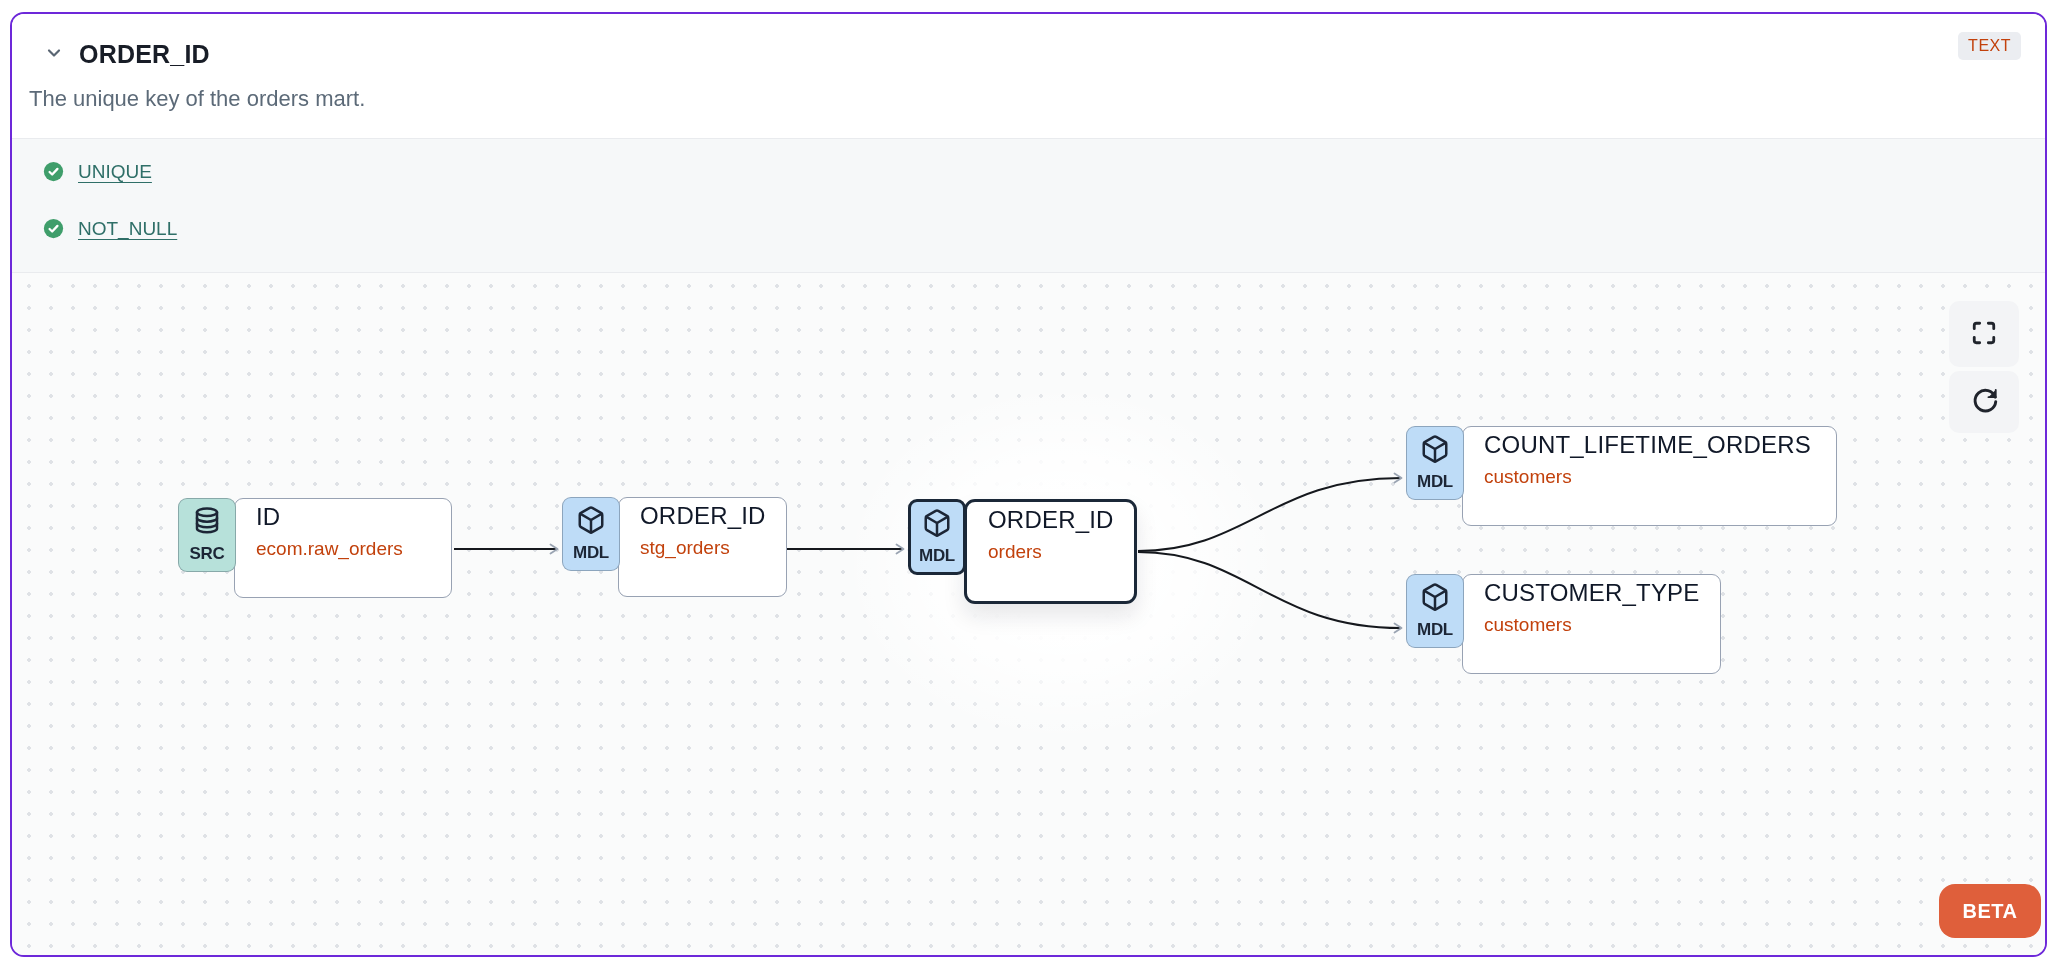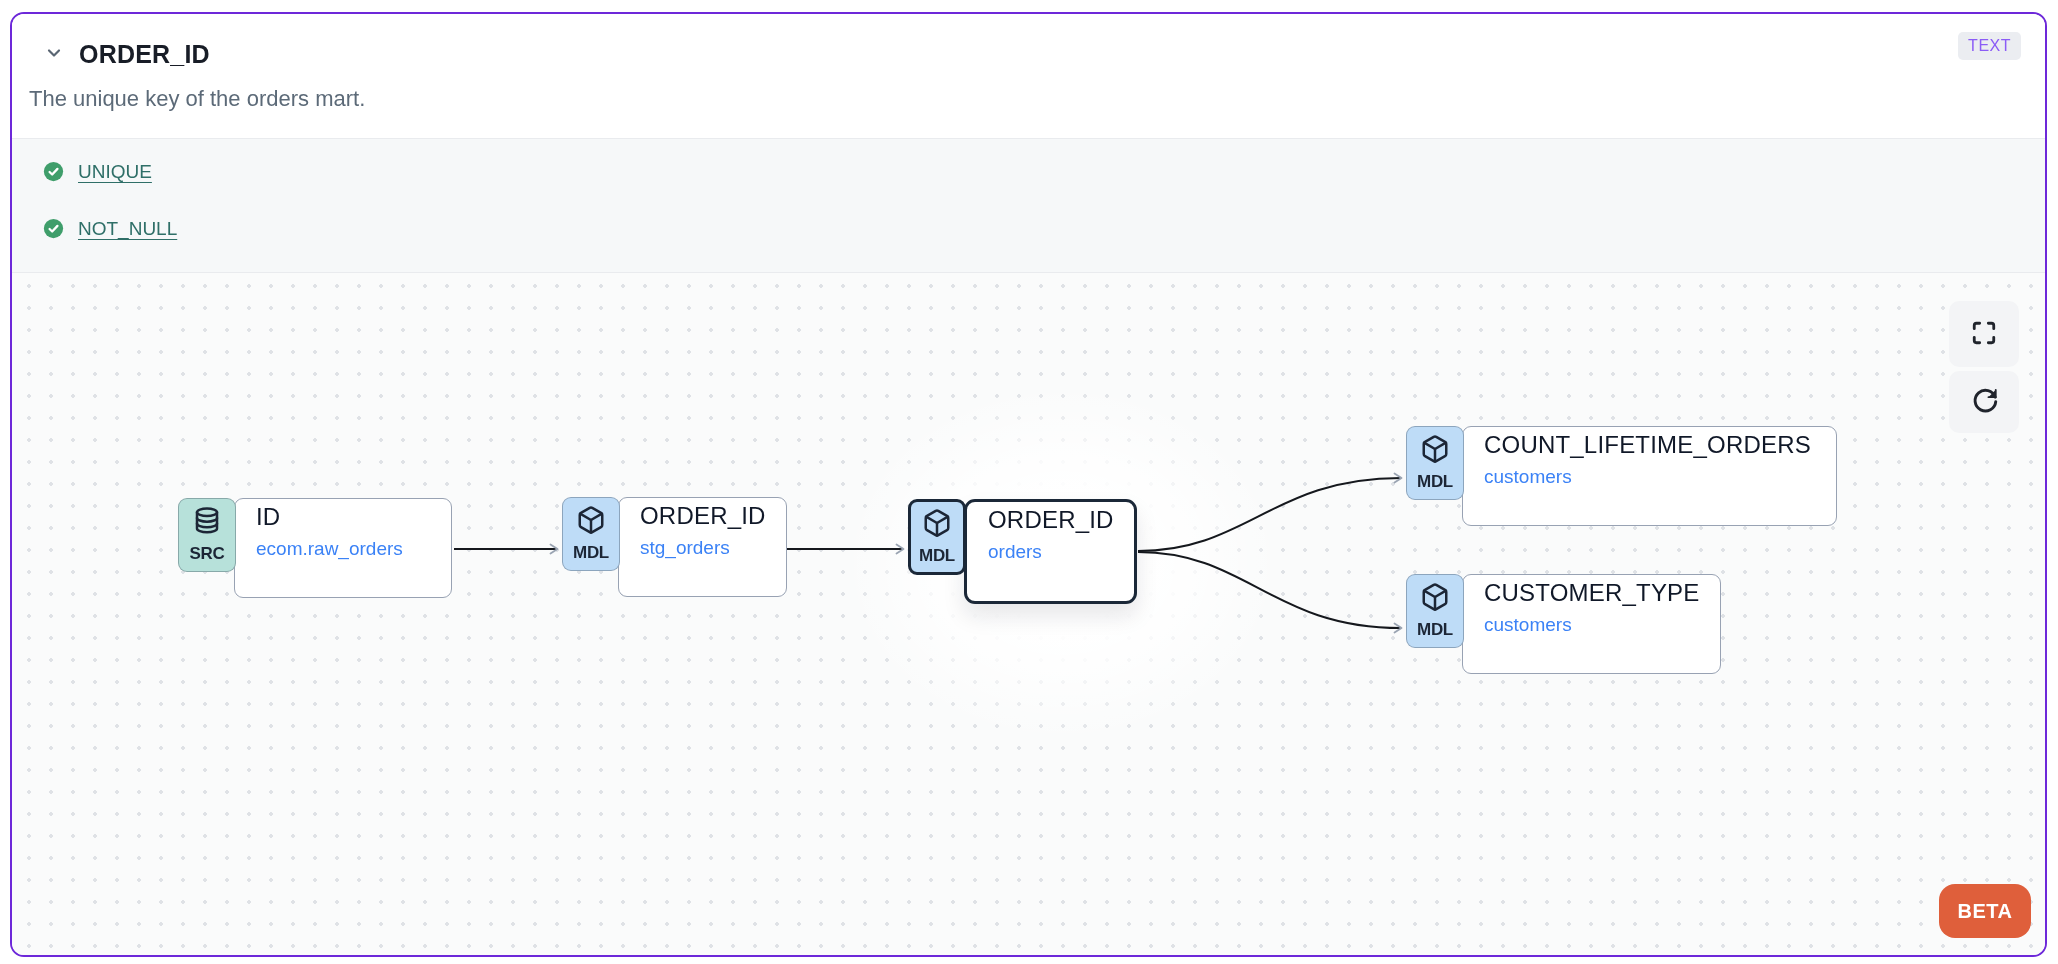--- a/index.html
+++ b/index.html
@@ -8,21 +8,21 @@
 
   .card { position:absolute; left:10px; top:12px; width:2037px; height:945px;
     background:#ffffff; border:2px solid #6d28d9; border-radius:14px; overflow:hidden; }
 
   
   .hdr { position:absolute; left:0; top:0; right:0; height:124px; background:#fff; }
   .hdr-row { display:flex; align-items:center; padding:26px 24px 0 29px; }
   .chev-btn { width:26px; height:26px; border:none; background:transparent; cursor:pointer;
     display:flex; align-items:center; justify-content:center; color:#5a6673; }
   .hdr-title { font-size:25px; font-weight:700; color:#181d27; margin-left:12px; letter-spacing:0.2px; }
-  .type-badge { position:absolute; top:18px; right:24px; background:#ebedf1; color:#8b5cf6;
+  .type-badge { position:absolute; top:18px; right:24px; background:#ebedf1; color:#c2410c;
     font-size:16px; font-weight:500; padding:5px 10px; border-radius:5px; letter-spacing:0.5px; }
   .hdr-desc { padding:17px 24px 0 17px; font-size:22px; color:#5c6a78; }
 
   
   .tests { position:absolute; left:0; top:124px; right:0; height:135px; background:#f6f8f9;
     border-top:1px solid #e9ebee; border-bottom:1px solid #e9ebee; padding:22px 0 0 31px; }
   .test-row { display:flex; align-items:center; height:21px; margin-bottom:36px; }
   .check { width:21px; height:21px; flex:0 0 21px; }
   .test-link { margin-left:14px; font-size:19px; font-weight:500; color:#2f6f68;
     text-decoration:underline; text-underline-offset:4px; cursor:pointer; }
@@ -40,30 +40,30 @@
   .chip { width:58px; height:74px; border-radius:9px; display:flex; flex-direction:column;
     align-items:center; justify-content:center; gap:4px; z-index:2; position:relative;
     border:1px solid rgba(25,40,56,0.30); }
   .chip-teal { background:#b7e1da; }
   .chip-blue { background:#bedcf7; }
   .chip-label { font-size:17px; font-weight:600; color:#1c2636; letter-spacing:-0.3px; }
   .chip svg { color:#1c2636; }
   .nbody { background:#ffffff; border:1px solid #98a2b3; border-radius:9px; margin-left:-2px;
     min-height:100px; padding:4px 20px 0 21px; z-index:1; position:relative; }
   .ntitle { font-size:24px; font-weight:500; color:#101828; letter-spacing:0.2px; white-space:nowrap; }
-  .nsub { font-size:19px; color:#3b82f6; margin-top:7px; white-space:nowrap; }
+  .nsub { font-size:19px; color:#c2410c; margin-top:7px; white-space:nowrap; }
   .node.selected .chip { border:3px solid #1b2838; height:76px; }
   .node.selected .nbody { border:3px solid #1b2838; border-radius:11px; min-height:105px;
     box-shadow:0 12px 22px rgba(16,24,40,0.10); }
 
   
   .ctl { position:absolute; width:70px; height:66px; border:none; border-radius:10px;
     background:#f3f4f6; color:#20242c; display:flex; align-items:center; justify-content:center;
     cursor:pointer; }
-  .beta { position:absolute; left:1927px; top:611px; width:92px; height:54px; background:#df5f3b;
+  .beta { position:absolute; left:1927px; top:611px; width:102px; height:54px; background:#df5f3b;
     color:#ffffff; font-size:20px; font-weight:700; letter-spacing:0.5px; border-radius:16px;
     display:flex; align-items:center; justify-content:center; }
 </style>
 </head>
 <body>
 
 <div class="card">
 
   <div class="hdr">
     <div class="hdr-row">

